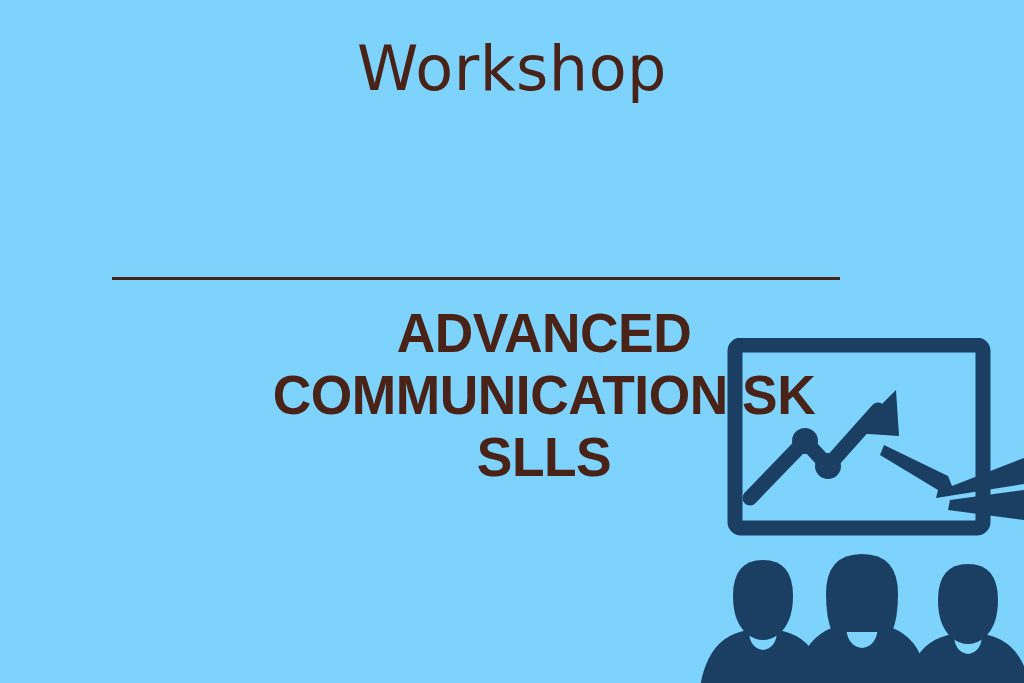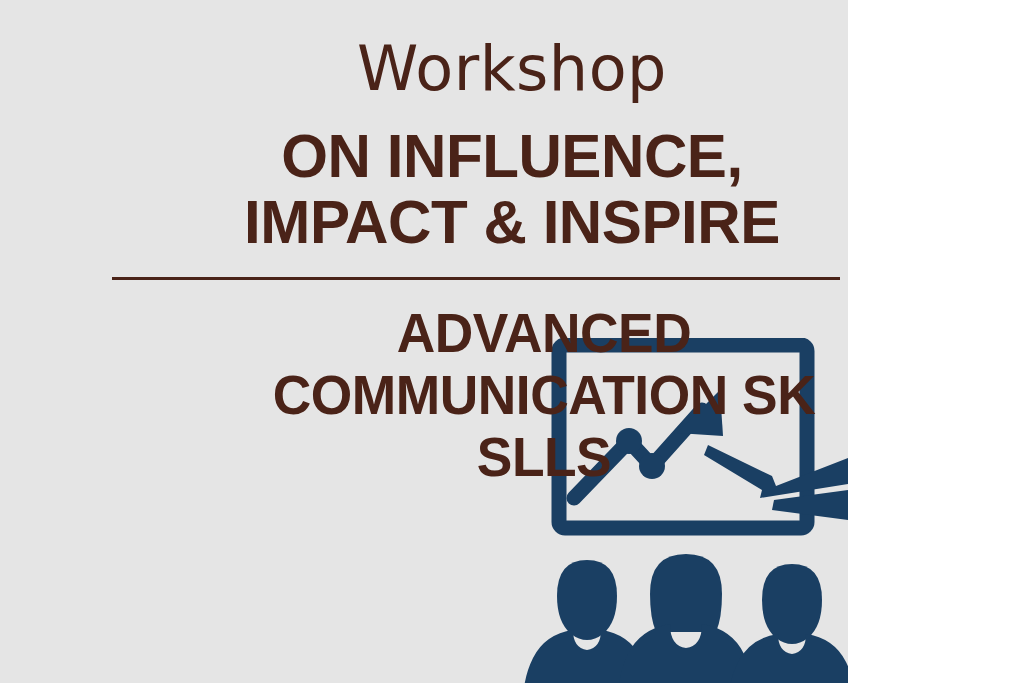--- a/index.html
+++ b/index.html
@@ -7,23 +7,23 @@
     padding: 0;
   }
   body {
     width: 1024px;
     height: 683px;
     overflow: hidden;
     font-family: "Liberation Sans", sans-serif;
   }
   #poster {
     position: relative;
-    width: 848px;
+    width: 1024px;
     height: 683px;
-    background: #e5e5e5;
+    background: #7dd3fc;
     overflow: hidden;
   }
 
   .eyebrow {
     position: absolute;
     left: 0;
     top: 38px;
     width: 1024px;
     font-family: "DejaVu Sans", sans-serif;
     font-weight: 400;
@@ -98,24 +98,20 @@
     height: 345px;
   }
 </style>
 </head>
 <body>
 
 <div id="poster">
 
   <div class="eyebrow">Workshop</div>
 
-  <div class="headline">
-    <div class="headline-line">ON INFLUENCE,</div>
-    <div class="headline-line">IMPACT &amp; INSPIRE</div>
-  </div>
 
   <div class="rule"></div>
 
   <div class="subhead">
     <div class="subhead-line">ADVANCED</div>
     <div class="subhead-line">COMMUNICATION SK</div>
     <div class="subhead-line">SLLS</div>
   </div>
 
   <div class="illustration">

